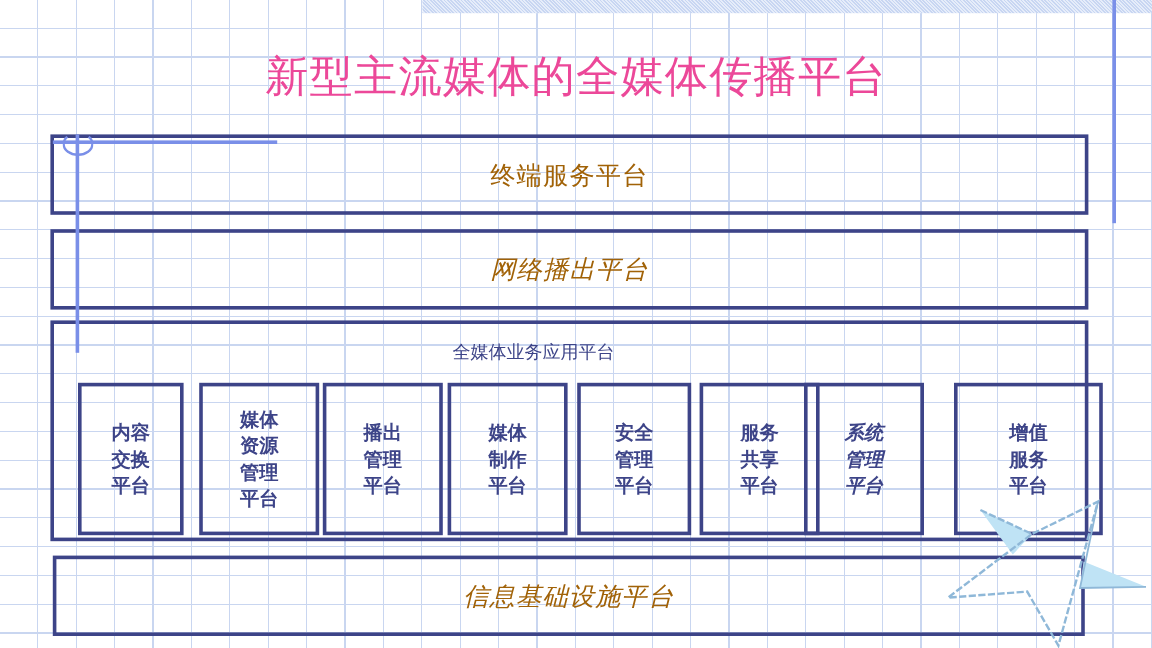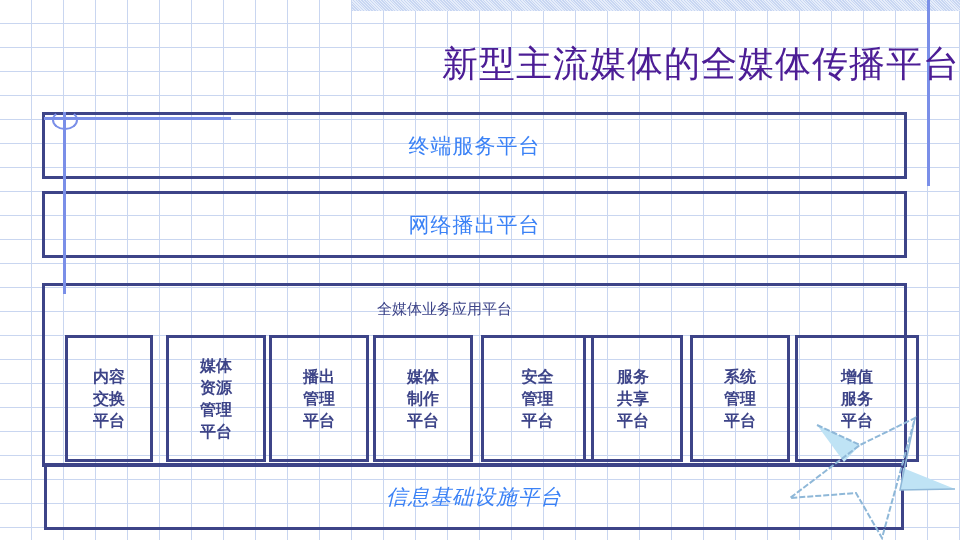--- a/index.html
+++ b/index.html
@@ -16,34 +16,34 @@
     background-image: repeating-linear-gradient(45deg, #c8d6f2 0, #c8d6f2 1px, #e6edfa 1px, #e6edfa 2px);
   }
   .deco-vline-right { position:absolute; left:927px; top:0; width:3px; height:186px; background:#7a8fe8; }
   .deco-vline-left { position:absolute; left:63px; top:112px; width:3px; height:182px; background:#7a8fe8; }
   .deco-hline-left { position:absolute; left:44px; top:117px; width:187px; height:3px; background:#7a8fe8; }
   .deco-circle {
     position:absolute; left:52px; top:110px; width:22px; height:16px;
     border:2px solid #7a8fe8; border-radius:50%; border-top-color:transparent;
   }
   .title {
-    position:absolute; left:0; top:40px; width:960px; text-align:right;
-    font-size:36px; color:#4c1d95; letter-spacing:1px;
+    position:absolute; left:0; top:40px; width:960px; text-align:center;
+    font-size:36px; color:#ec4899; letter-spacing:1px;
   }
   .layer-box {
     position:absolute; border:3px solid #3d4488; box-sizing:border-box;
     display:flex; align-items:center; justify-content:center;
-    color:#3b82f6; font-size:21px; letter-spacing:1px;
+    color:#a16207; font-size:21px; letter-spacing:1px;
   }
   .layer-box.terminal { left:42px; top:112px; width:865px; height:67px; }
-  .layer-box.network  { left:42px; top:191px; width:865px; height:67px; }
+  .layer-box.network  { left:42px; top:191px; width:865px; height:67px;font-style:italic; }
   .layer-box.info     { left:44px; top:463px; width:860px; height:67px;font-style:italic; }
   .apps-box {
     position:absolute; left:42px; top:267px; width:865px; height:184px;
-    border:3px solid #3d4488; box-sizing:border-box;margin-top:16px;
+    border:3px solid #3d4488; box-sizing:border-box;
   }
   .apps-label {
     position:absolute; left:0; top:14px; width:100%; text-align:center;
     font-size:15px; color:#3d4488; padding-right:60px; box-sizing:border-box;
   }
   .sub-box {
     position:absolute; top:49px; height:127px;
     border:3px solid #3d4488; box-sizing:border-box;
     display:flex; align-items:center; justify-content:center;
     text-align:center; color:#3d4488; font-family:"DejaVu Serif", serif;
@@ -93,35 +93,35 @@
         <span>平台</span>
       </div>
   </div>
   <div class="sub-box" style="left:328px;width:100px;">
     <div>
         <span>媒体</span>
         <span>制作</span>
         <span>平台</span>
       </div>
   </div>
-  <div class="sub-box" style="left:436px;width:113px;">
+  <div class="sub-box" style="left:436px;width:95px;">
     <div>
         <span>安全</span>
         <span>管理</span>
         <span>平台</span>
       </div>
   </div>
   <div class="sub-box" style="left:538px;width:100px;">
     <div>
         <span>服务</span>
         <span>共享</span>
         <span>平台</span>
       </div>
   </div>
-  <div class="sub-box" style="left:645px;width:100px;">
+  <div class="sub-box" style="left:625px;width:100px;font-style:italic;">
     <div>
         <span>系统</span>
         <span>管理</span>
         <span>平台</span>
       </div>
   </div>
   <div class="sub-box" style="left:750px;width:124px;">
     <div>
         <span>增值</span>
         <span>服务</span>

